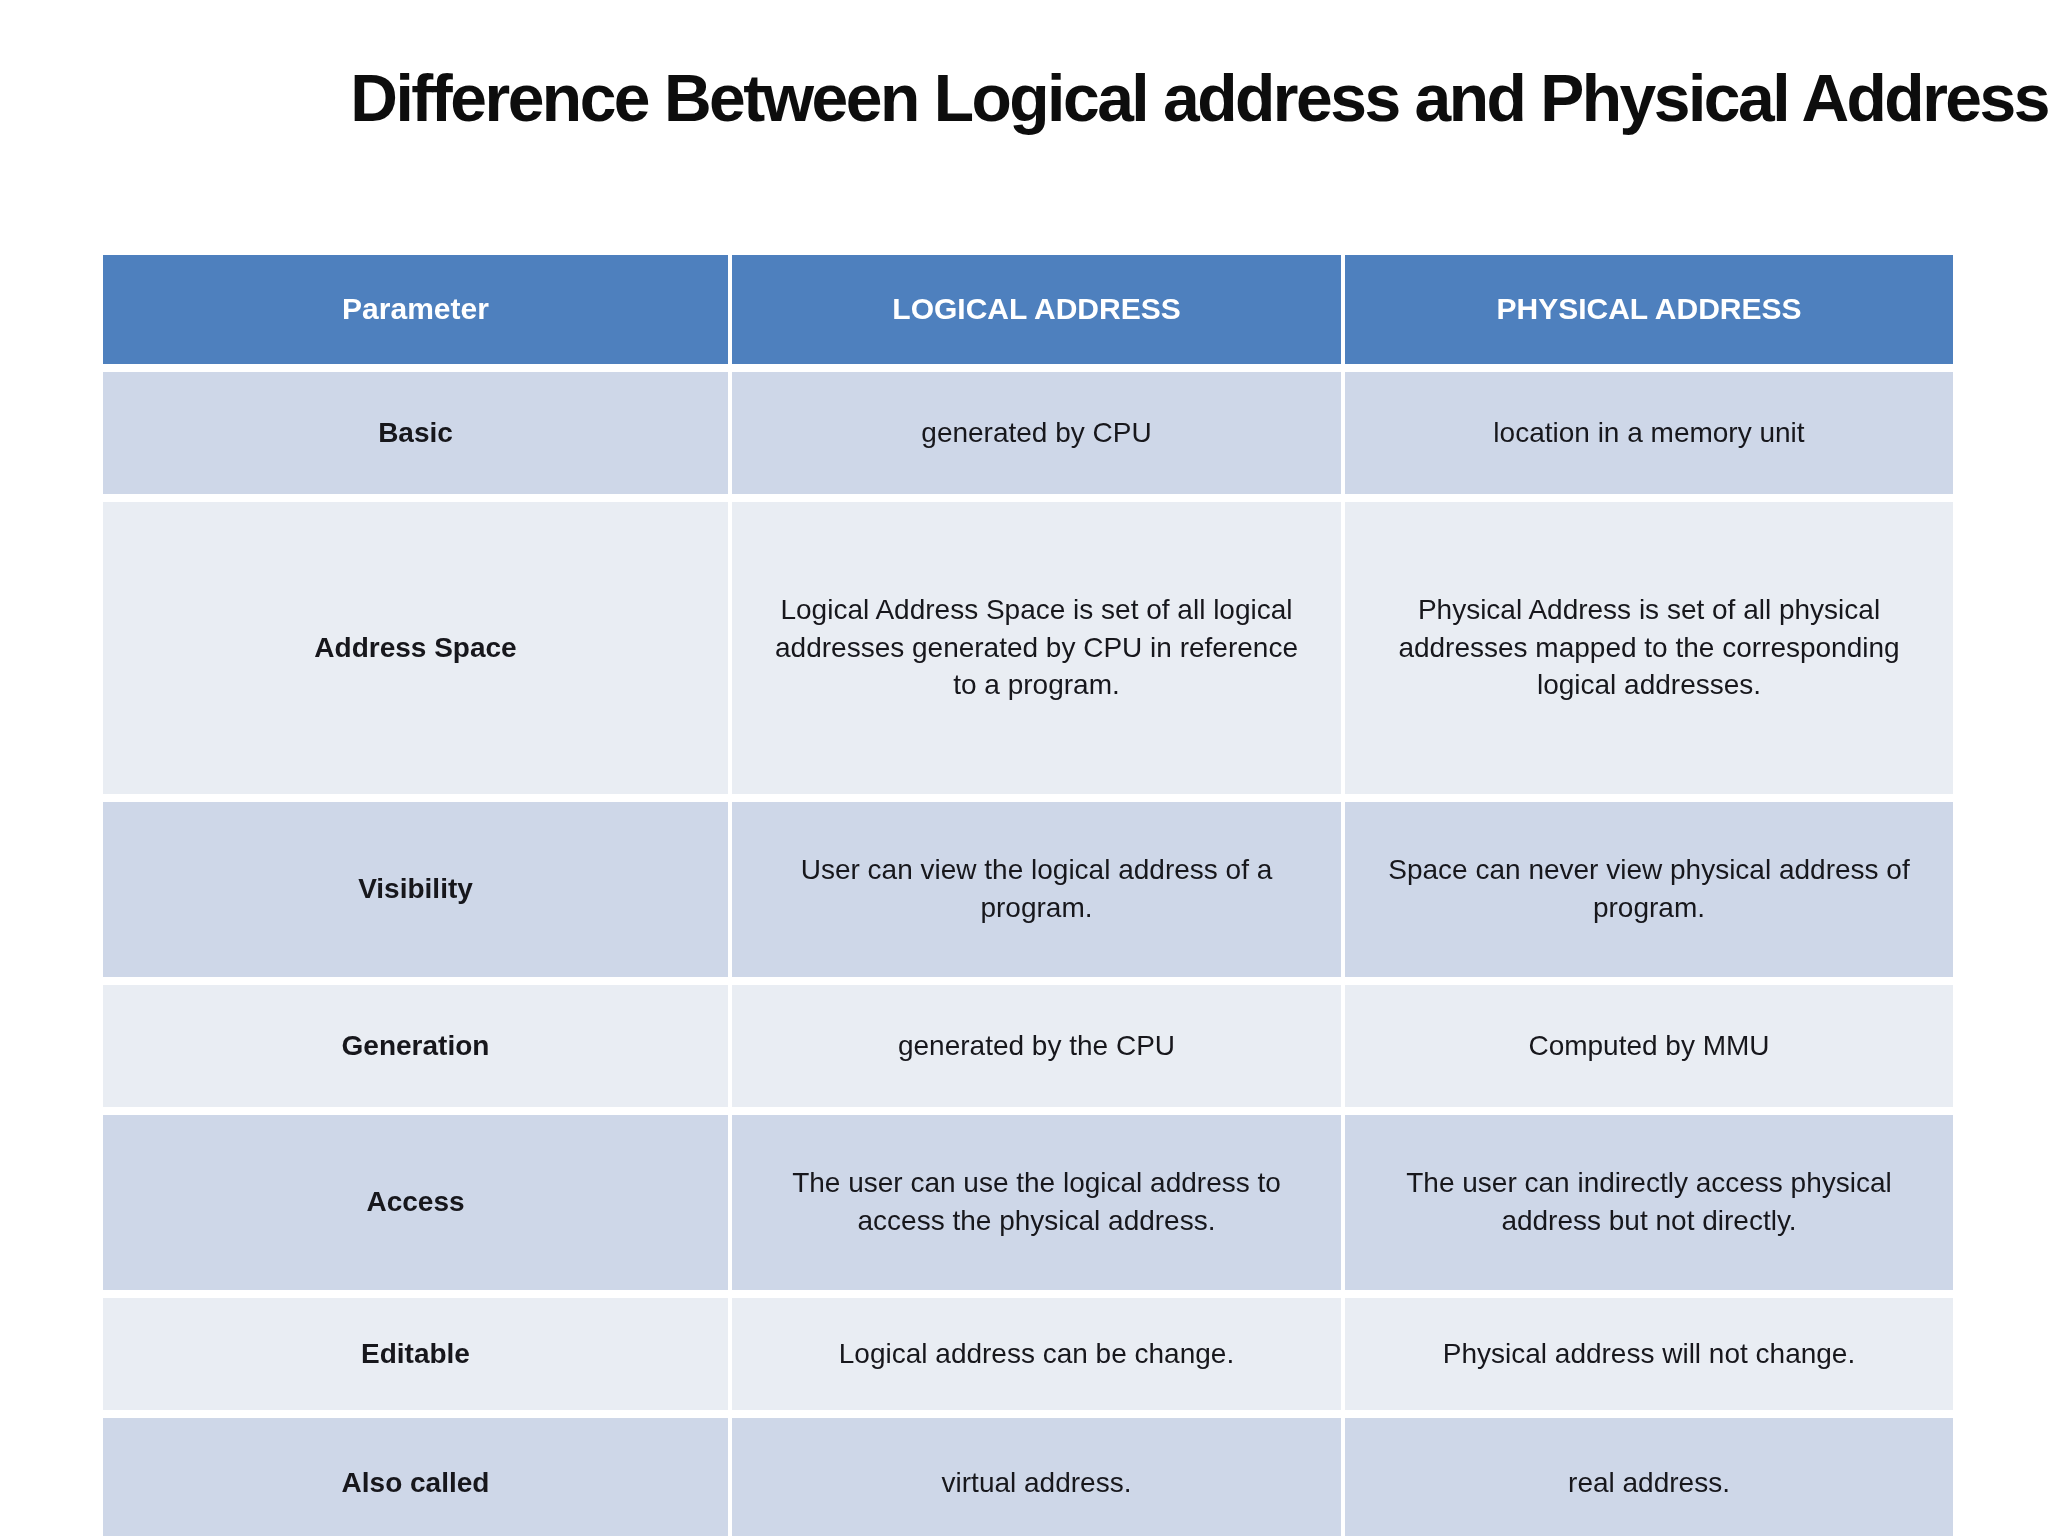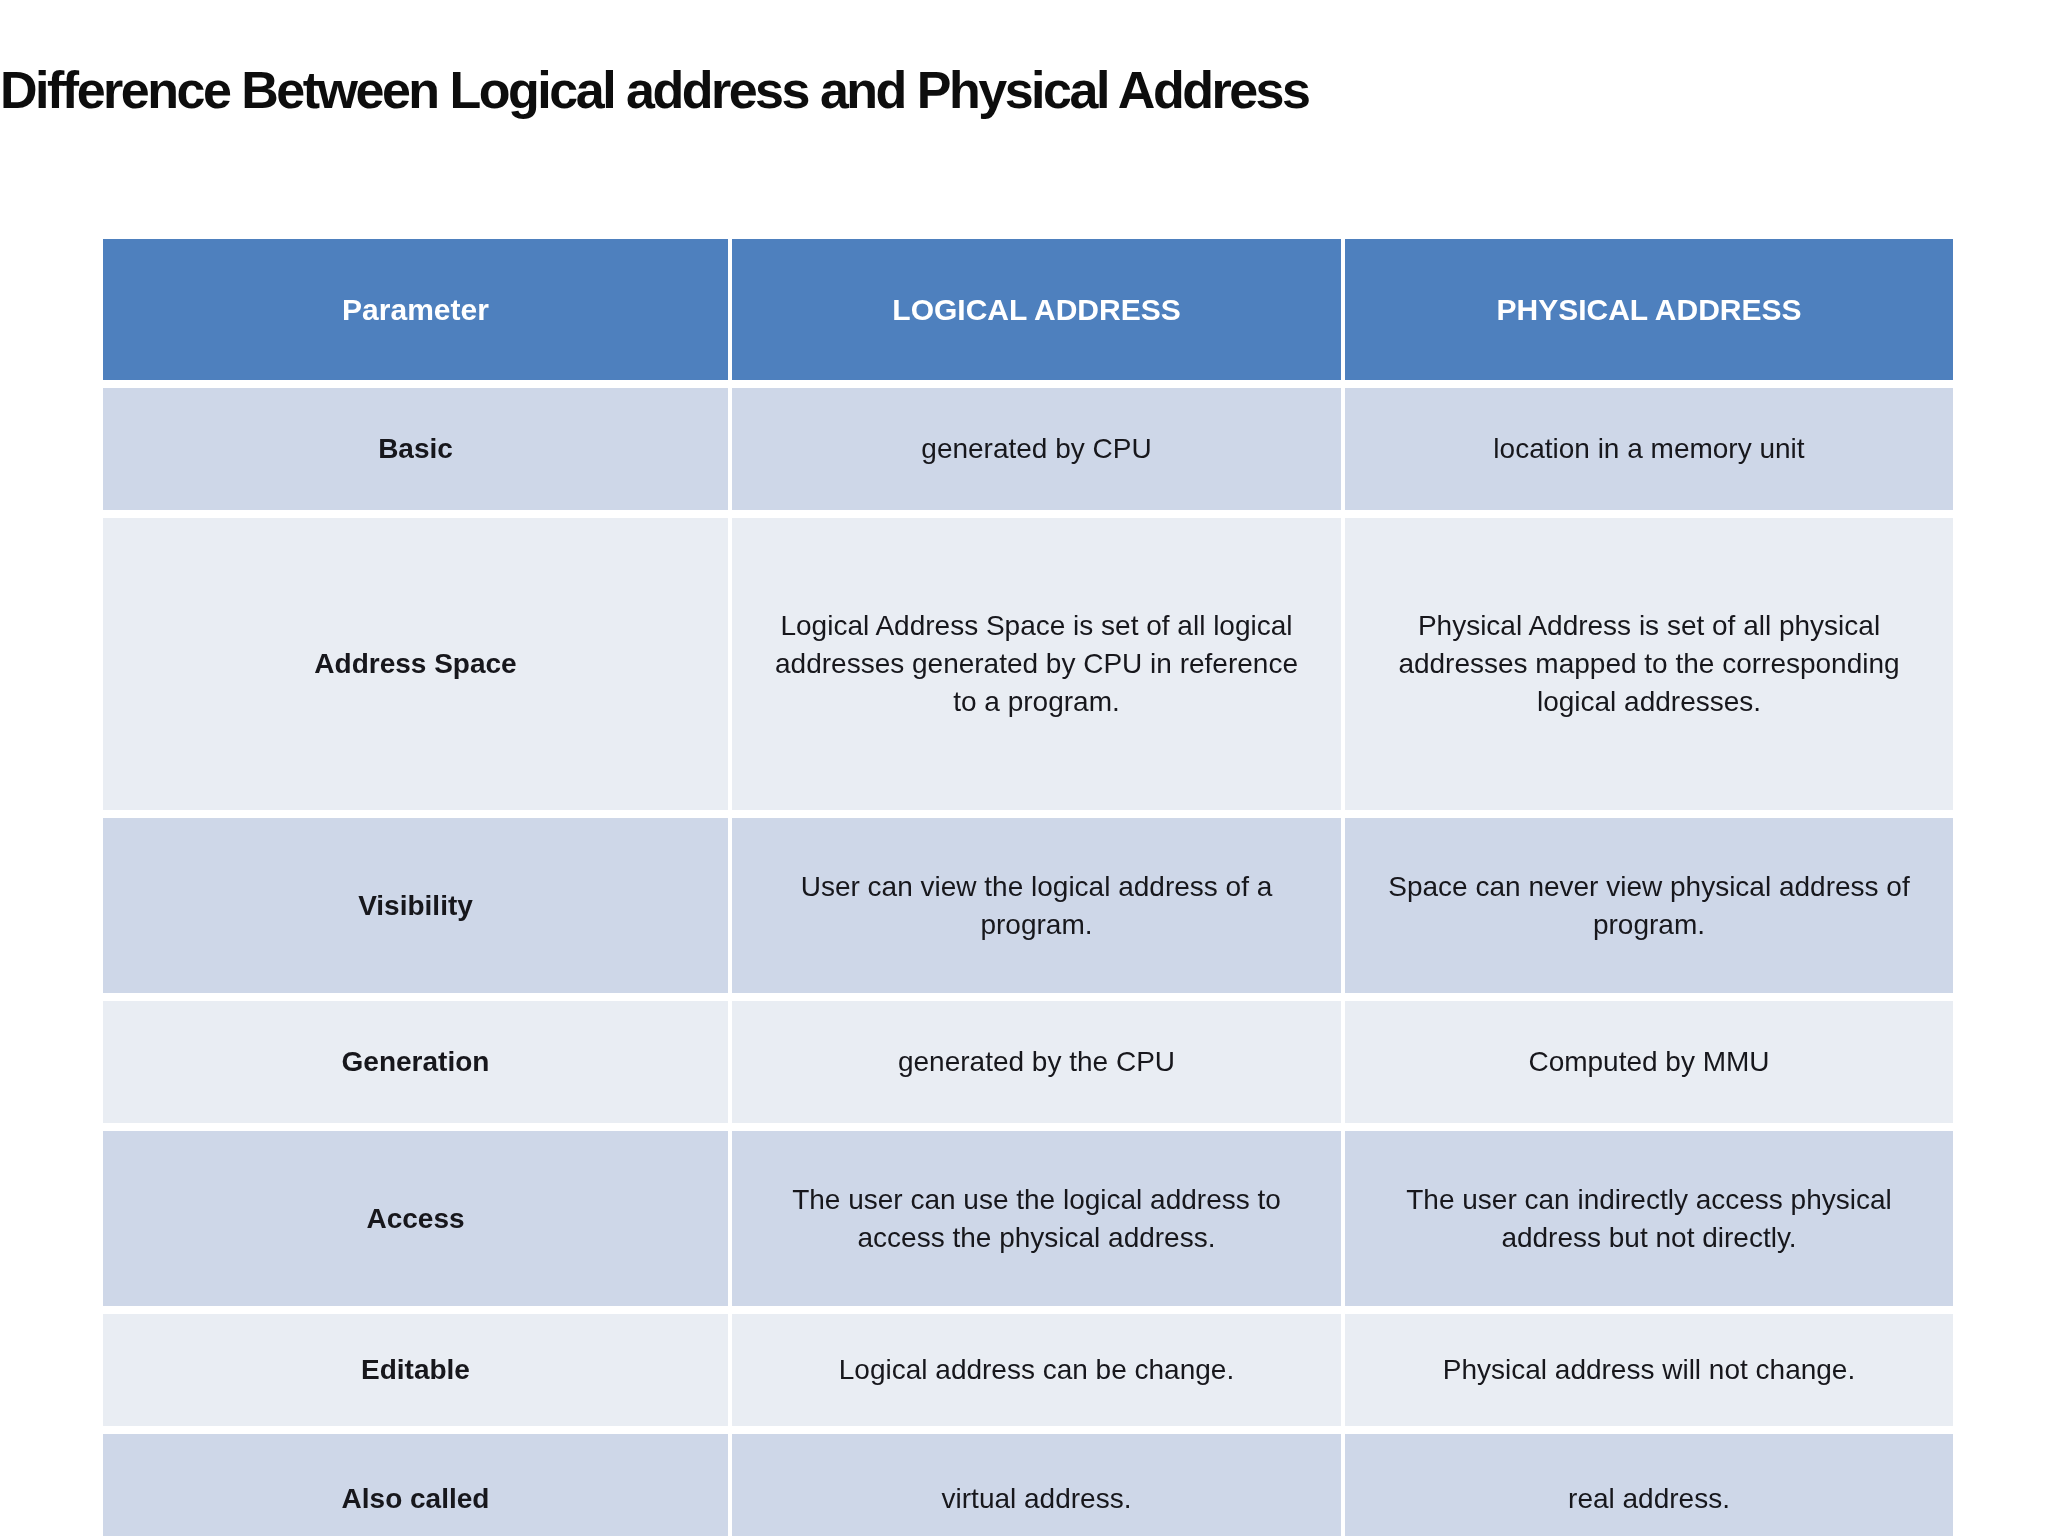--- a/index.html
+++ b/index.html
@@ -8,41 +8,41 @@
     background: #ffffff;
     font-family: "Liberation Sans", sans-serif;
   }
   body {
     width: 2048px;
     height: 1536px;
     overflow: hidden;
   }
   .page-title {
     margin: 62px 0 0 0;
-    text-align: left;
-    font-size: 52px;
+    text-align: right;
+    font-size: 66px;
     font-weight: bold;
     letter-spacing: -2.5px;
     line-height: 1.1;
     color: #0d0d0d;
   }
   table.compare {
     margin-left: 99px;
     margin-top: 112px;
     width: 1850px;
     table-layout: fixed;
     border-collapse: separate;
     border-spacing: 4px 8px;
   }
   th {
     background: var(--header-bg, #4E80BE);
     color: var(--header-text, #ffffff);
     font-size: 30px;
     font-weight: bold;
-    height: 141px;
+    height: 109px;
     text-align: center;
     vertical-align: middle;
     padding: 0 20px;
   }
   td {
     font-size: 28px;
     line-height: 1.35;
     color: var(--body-text, #17171c);
     text-align: center;
     vertical-align: middle;

